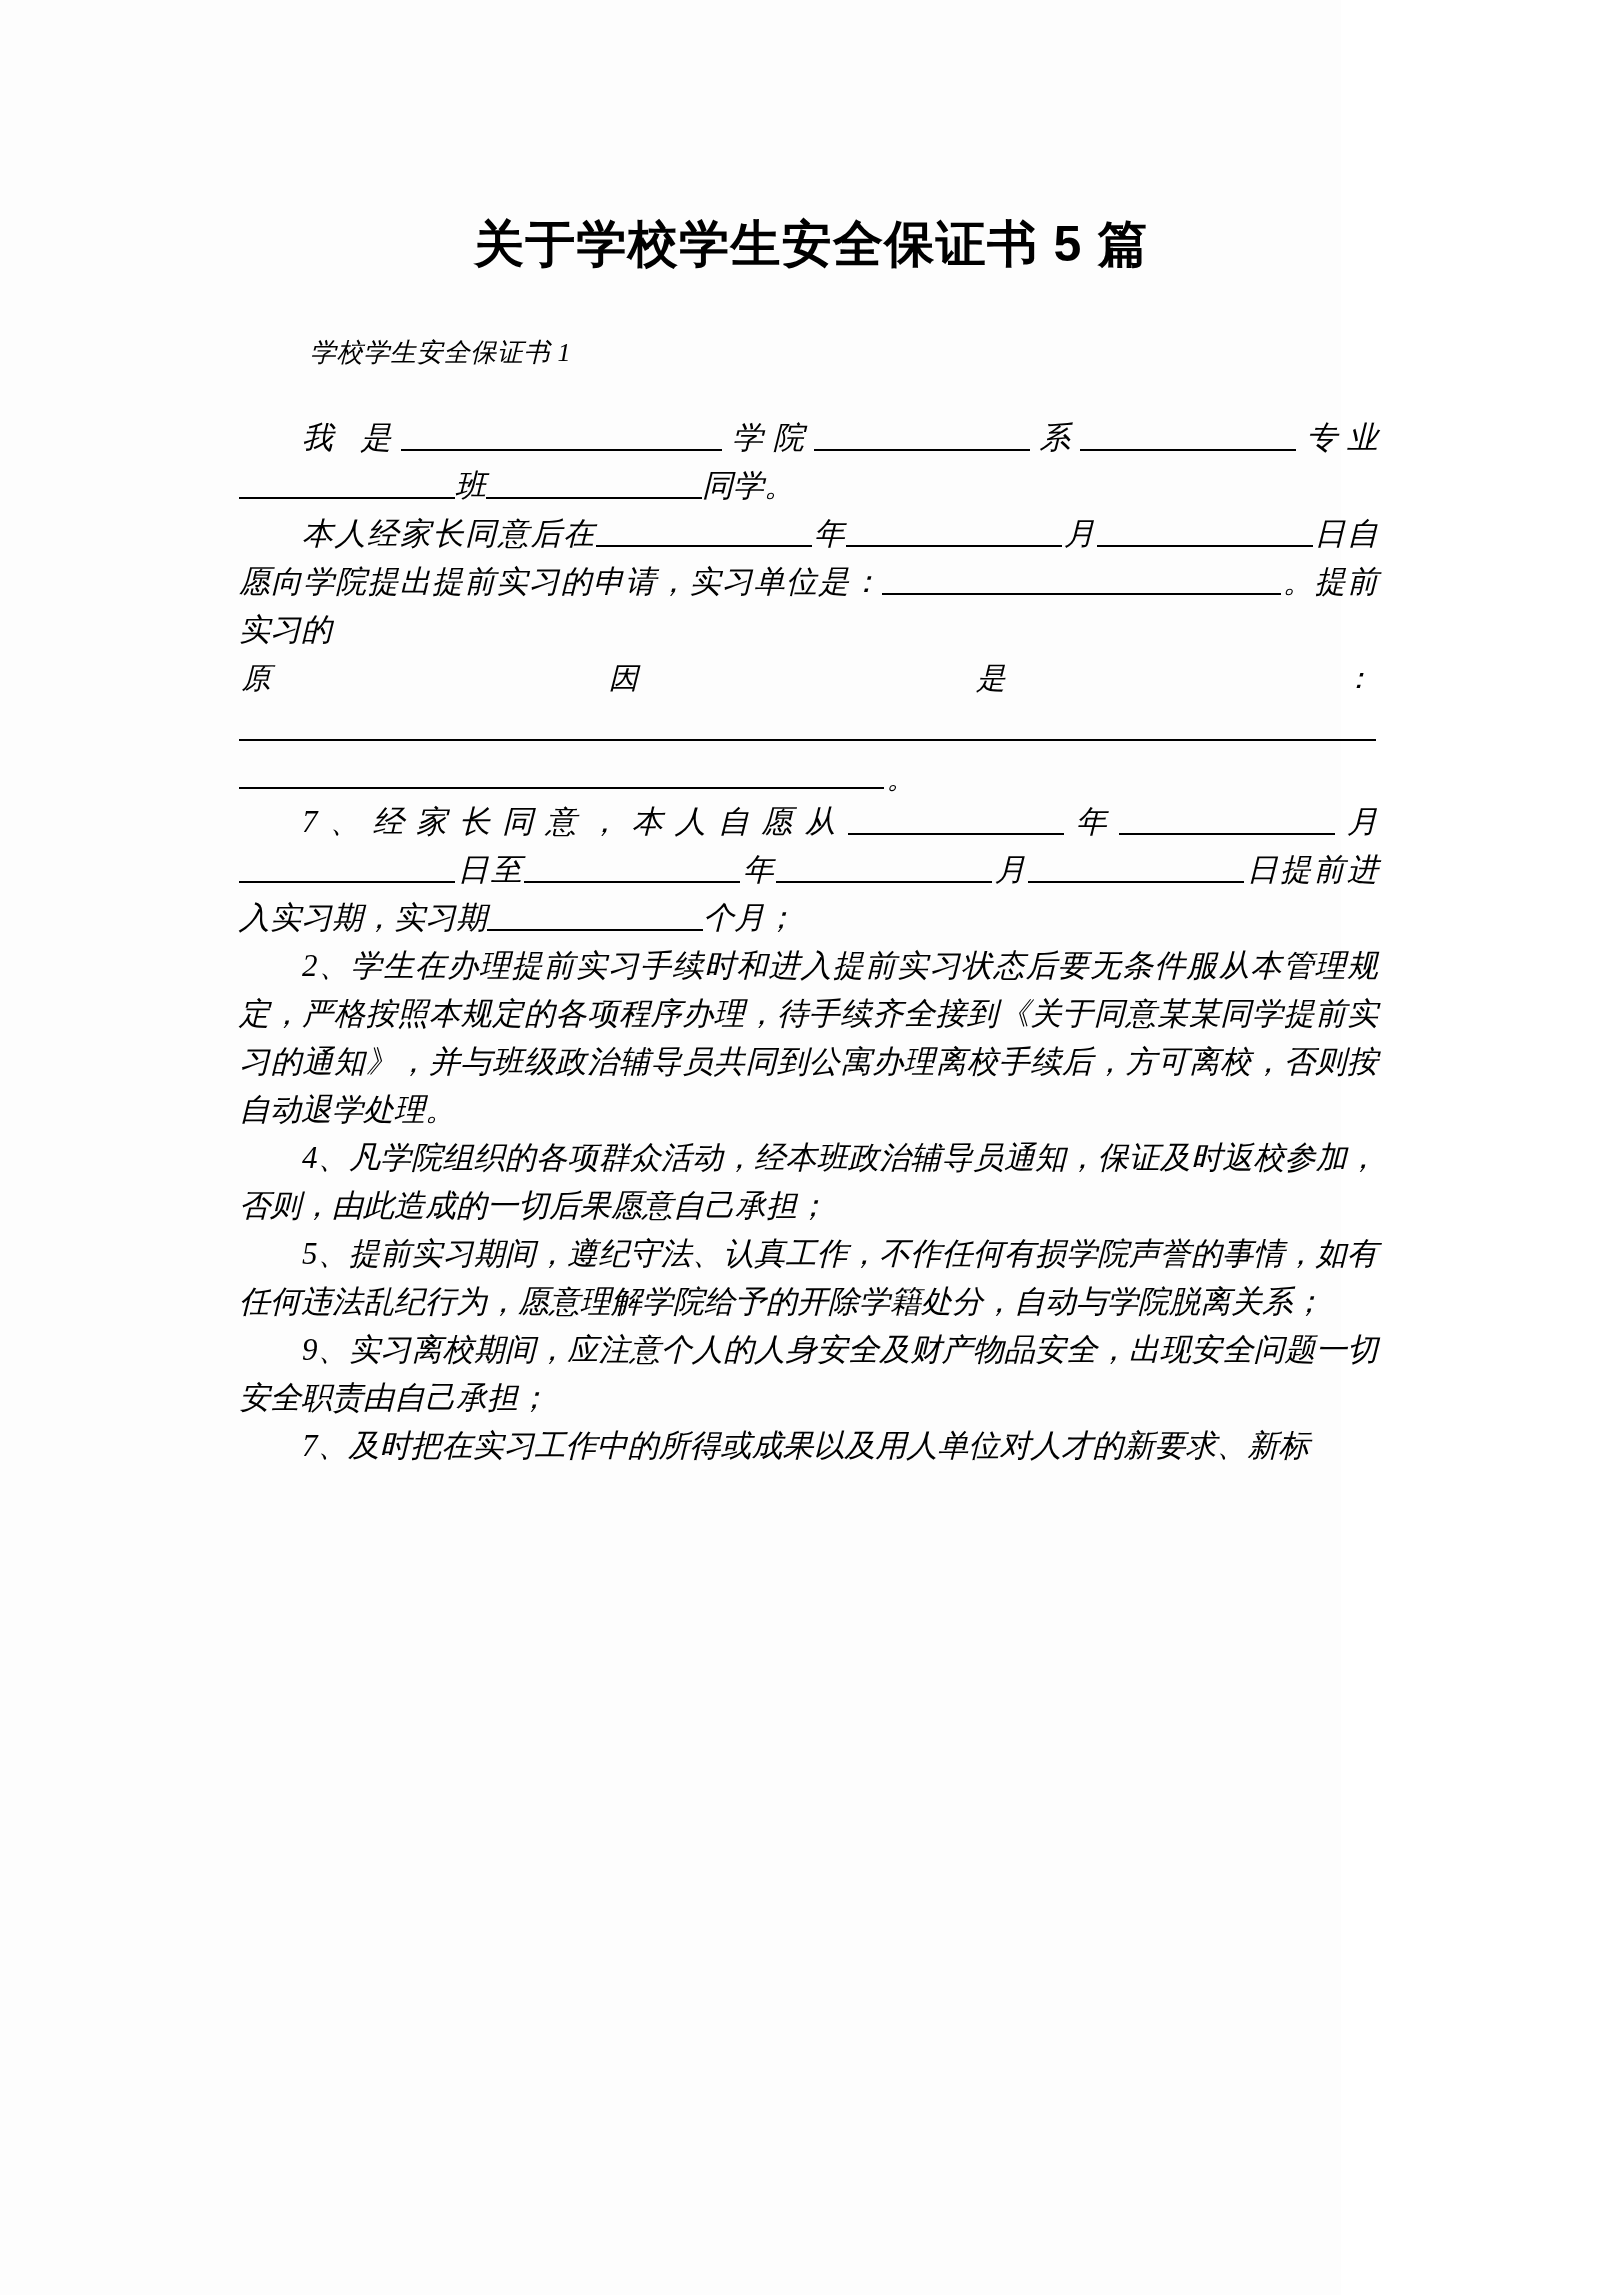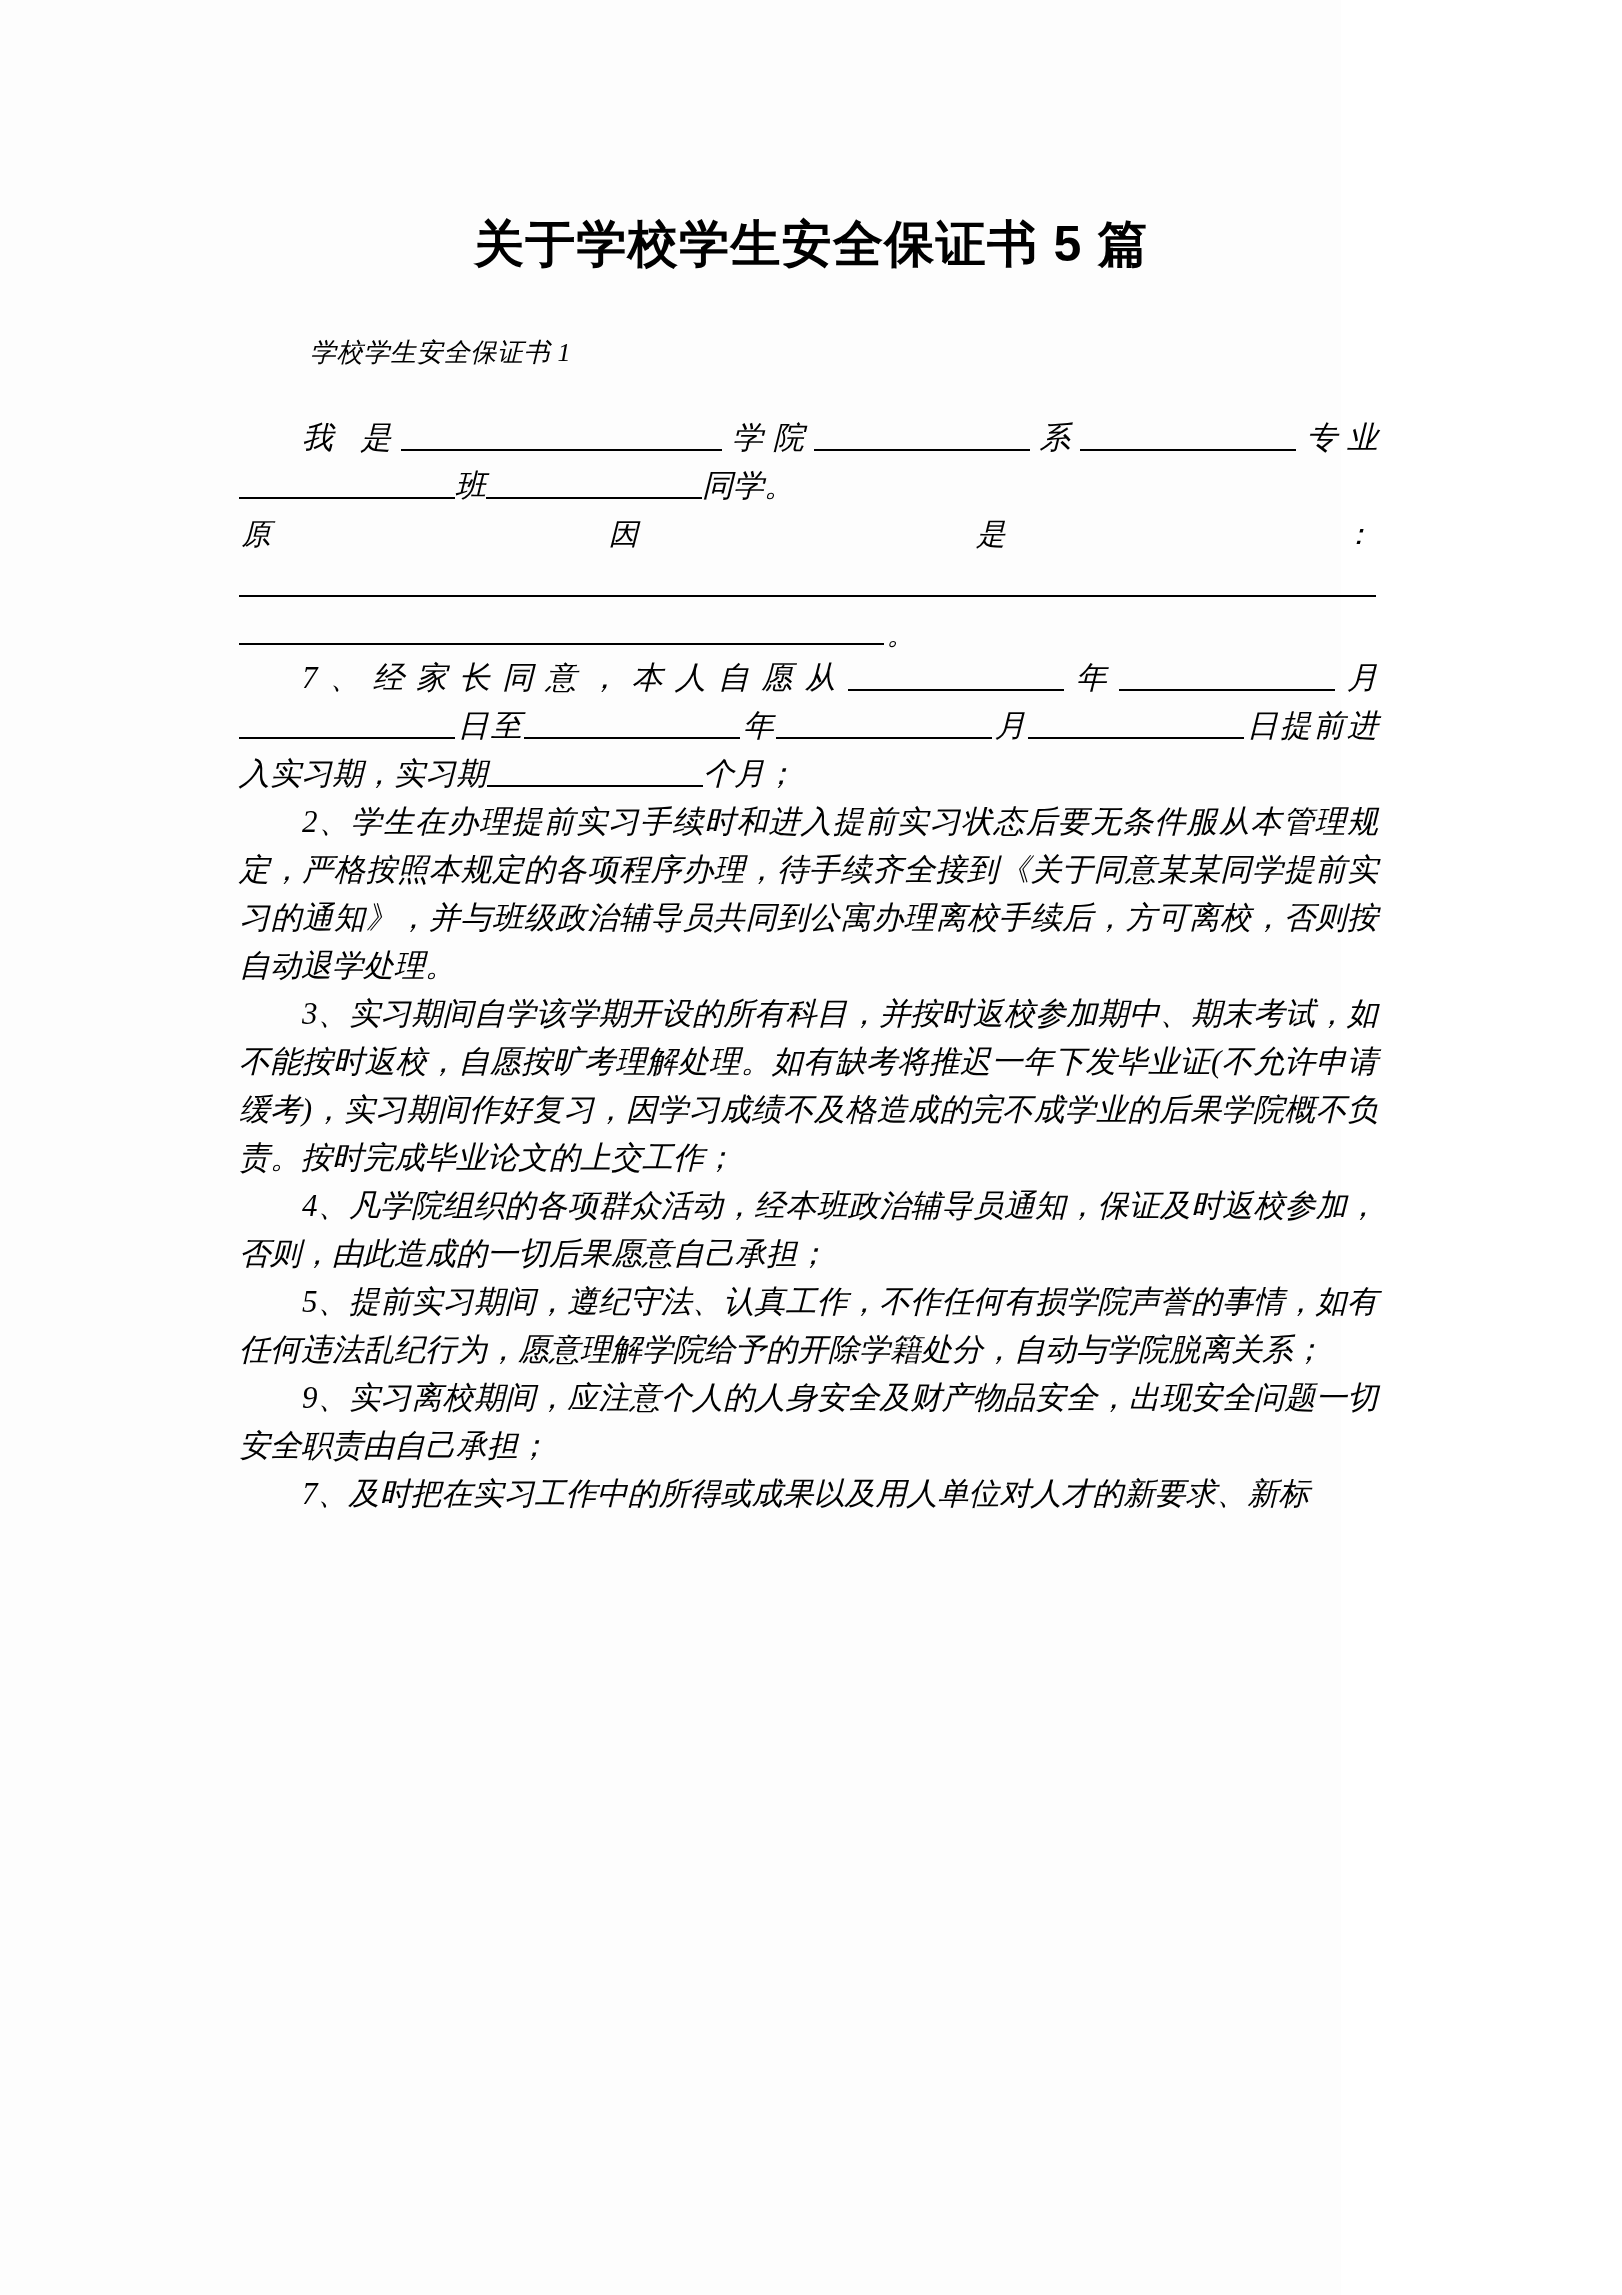--- a/index.html
+++ b/index.html
@@ -122,20 +122,21 @@
   <h1 class="doc-title">关于学校学生安全保证书 5 篇</h1>
 
   <div class="body-block">
 
     <p class="sub-heading">学校学生安全保证书 1</p>
 
     <div class="gap-row"></div>
 
     <p class="para"><span>我 是</span><span class="blank w-xl"></span><span>学院</span><span class="blank w-lg"></span><span>系</span><span class="blank w-lg"></span><span>专业</span><span class="blank w-lg"></span><span>班</span><span class="blank w-lg"></span><span>同学。</span></p>
 
+    <p class="para"><span>本人经家长同意后在</span><span class="blank w-lg"></span><span>年</span><span class="blank w-lg"></span><span>月</span><span class="blank w-lg"></span><span>日自愿向学院提出提前实习的申请，实习单位是：</span><span class="blank" style="width:399px"></span><span>。提前实习的</span></p>
 
     <div class="spread-row">
       <span>原</span>
       <span>因</span>
       <span>是</span>
       <span>：</span>
     </div>
 
     <div class="rule-row">
       <div class="rule-full"></div>
@@ -143,21 +144,20 @@
 
     <div class="rule-row">
       <div class="rule-partial"></div>
       <span class="rule-period">。</span>
     </div>
 
 
     <p class="para"><span>7、经家长同意，本人自愿从</span><span class="blank w-lg"></span><span>年</span><span class="blank w-lg"></span><span>月</span><span class="blank w-lg"></span><span>日至</span><span class="blank w-lg"></span><span>年</span><span class="blank w-lg"></span><span>月</span><span class="blank w-lg"></span><span>日提前进入实习期，实习期</span><span class="blank w-lg"></span><span>个月；</span></p>
 
     <p class="para">2、学生在办理提前实习手续时和进入提前实习状态后要无条件服从本管理规定，严格按照本规定的各项程序办理，待手续齐全接到《关于同意某某同学提前实习的通知》，并与班级政治辅导员共同到公寓办理离校手续后，方可离校，否则按自动退学处理。</p>
-    <p class="para">3、实习期间自学该学期开设的所有科目，并按时返校参加期中、期末考试，如不能按时返校，自愿按旷考理解处理。如有缺考将推迟一年下发毕业证(不允许申请缓考)，实习期间作好复习，因学习成绩不及格造成的完不成学业的后果学院概不负责。按时完成毕业论文的上交工作；</p>
     <p class="para">4、凡学院组织的各项群众活动，经本班政治辅导员通知，保证及时返校参加，否则，由此造成的一切后果愿意自己承担；</p>
     <p class="para">5、提前实习期间，遵纪守法、认真工作，不作任何有损学院声誉的事情，如有任何违法乱纪行为，愿意理解学院给予的开除学籍处分，自动与学院脱离关系；</p>
     <p class="para">9、实习离校期间，应注意个人的人身安全及财产物品安全，出现安全问题一切安全职责由自己承担；</p>
     <p class="para">7、及时把在实习工作中的所得或成果以及用人单位对人才的新要求、新标</p>
 
   </div>
 </div>
 
 
 </body></html>

